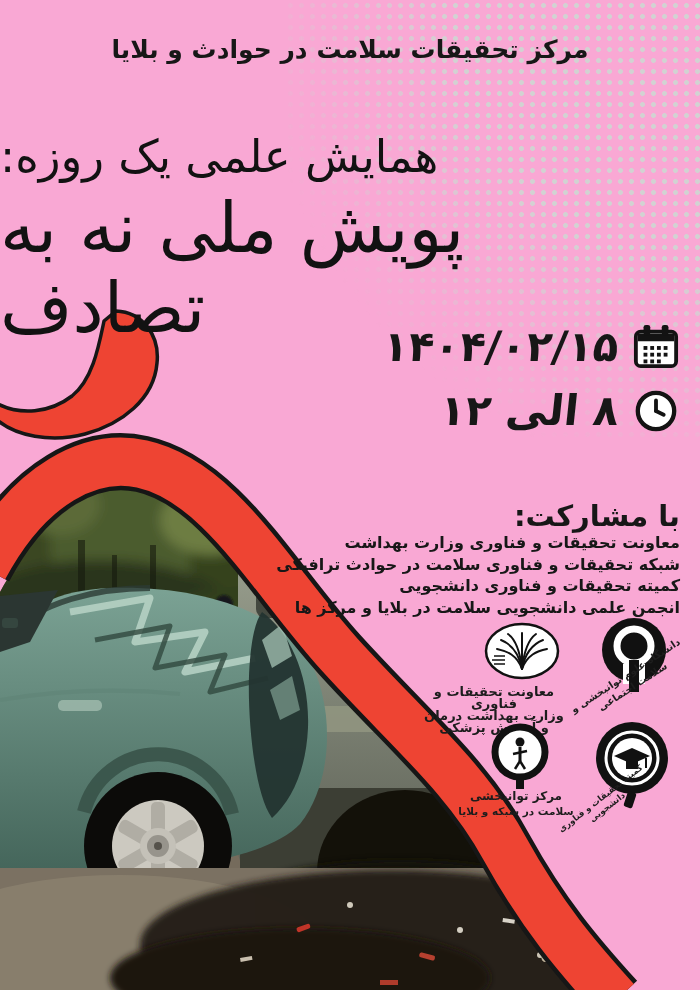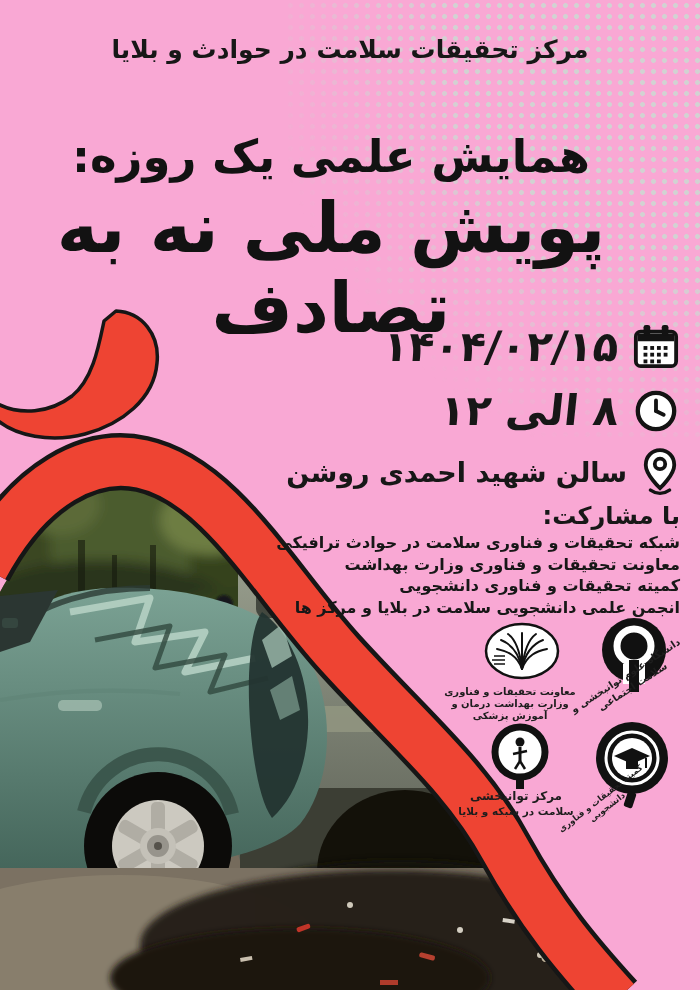--- a/index.html
+++ b/index.html
@@ -13,36 +13,36 @@
     background-image:radial-gradient(circle,#d2d2d2 2.1px,rgba(210,210,210,0) 2.7px);
     background-size:11px 11px;
     -webkit-mask-image:radial-gradient(ellipse at 100% 0%,#000 42%,transparent 76%);
     mask-image:radial-gradient(ellipse at 100% 0%,#000 42%,transparent 76%);
   }
   svg.art{position:absolute;left:0;top:0;z-index:2;}
   .txt{position:absolute;z-index:3;direction:rtl;}
   .header-block{top:33px;left:0;width:700px;text-align:center;font-weight:bold;}
   .header-l1{font-size:25px;line-height:33px;}
   .header-l2{font-size:27px;line-height:35px;}
-  .title-block{top:126px;right:50px;text-align:center;font-weight:bold;color:#121212;}
+  .title-block{top:126px;right:50px;text-align:left;font-weight:normal;color:#121212;}
   .title-l1{font-size:45px;line-height:62px;}
   .title-l2{font-size:70px;line-height:80px;letter-spacing:-1px;}
   .info-row{position:absolute;right:33px;display:flex;flex-direction:row;align-items:center;gap:14px;direction:rtl;z-index:3;}
   .info-row .ic{flex:0 0 auto;display:block;}
   .row-date{top:322px;}
   .row-time{top:386px;}
   .row-venue{top:447px;}
   .num{font-size:42px;font-weight:bold;transform:skewX(-6deg);}
   .venue-text{font-size:27px;font-weight:bold;}
   .partic-block{top:500px;right:32px;text-align:right;z-index:3;}
-  .partic-head{font-size:24px;font-weight:bold;line-height:32px;}
+  .partic-head{font-size:29px;font-weight:bold;line-height:32px;}
   .partic-item{font-size:16px;font-weight:bold;line-height:21.5px;display:block;}
   .logo{position:absolute;z-index:4;}
   .logo-caption{position:absolute;z-index:4;direction:rtl;text-align:center;color:#1d1d1d;font-weight:bold;}
-  .cap-ministry{left:439px;top:686px;width:142px;font-size:10px;line-height:12px;}
+  .cap-ministry{left:423px;top:686px;width:142px;font-size:13px;line-height:12px;}
   .cap-university{left:548px;top:668px;width:162px;font-size:10px;line-height:13px;
     transform:rotate(-33deg);transform-origin:center;}
   .cap-crisis{left:446px;top:789px;width:140px;font-size:10.5px;line-height:15px;}
   .cap-crisis .big{font-size:12px;}
   .cap-student{left:538px;top:792px;width:132px;font-size:8.5px;line-height:11px;
     transform:rotate(-38deg);transform-origin:center;}
 </style>
 </head>
 <body>
 
@@ -205,33 +205,25 @@
 
   <div class="info-row row-time">
     <svg class="ic" width="46" height="46" viewBox="0 0 48 48">
       <circle cx="24" cy="24" r="19" fill="#fff" stroke="#131313" stroke-width="4.5"></circle>
       <line x1="24" y1="24" x2="24" y2="13" stroke="#131313" stroke-width="4" stroke-linecap="round"></line>
       <line x1="24" y1="24" x2="32" y2="28" stroke="#131313" stroke-width="4" stroke-linecap="round"></line>
     </svg>
     <span class="num">۸ الی ۱۲</span>
   </div>
 
-  <div class="info-row row-venue">
-    <svg class="ic" width="38" height="50" viewBox="0 0 40 52">
-      <path d="M20,3 C11.5,3 5,9.8 5,18.5 C5,29 20,43 20,43 C20,43 35,29 35,18.5 C35,9.8 28.5,3 20,3 Z" fill="#fff" stroke="#131313" stroke-width="4"></path>
-      <circle cx="20" cy="17.5" r="5.5" fill="none" stroke="#131313" stroke-width="4"></circle>
-      <path d="M10,45 Q20,52 30,45" fill="none" stroke="#131313" stroke-width="3.5" stroke-linecap="round"></path>
-    </svg>
-    <span class="venue-text">سالن شهید احمدی روشن</span>
-  </div>
 
   <div class="txt partic-block">
     <div class="partic-head">با مشارکت:</div>
+    <span class="partic-item">معاونت تحقیقات و فناوری وزارت بهداشت</span>
     <span class="partic-item">شبکه تحقیقات و فناوری سلامت در حوادث ترافیکی</span>
-    <span class="partic-item">معاونت تحقیقات و فناوری وزارت بهداشت</span>
     <span class="partic-item">کمیته تحقیقات و فناوری دانشجویی</span>
     <span class="partic-item">انجمن علمی دانشجویی سلامت در بلایا و مرکز ها</span>
   </div>
 
   <svg class="logo" style="left:483px;top:622px;" width="78" height="58" viewBox="0 0 78 58">
     <ellipse cx="39" cy="29" rx="36" ry="27" fill="#fff" stroke="#111" stroke-width="2.5"></ellipse>
     <g stroke="#111" stroke-width="2" fill="none" stroke-linecap="round">
       <path d="M39,47 C39,31 39,20 39,11"></path>
       <path d="M39,47 C36,31 28,22 18,18"></path>
       <path d="M39,47 C34,33 24,29 14,27"></path>

